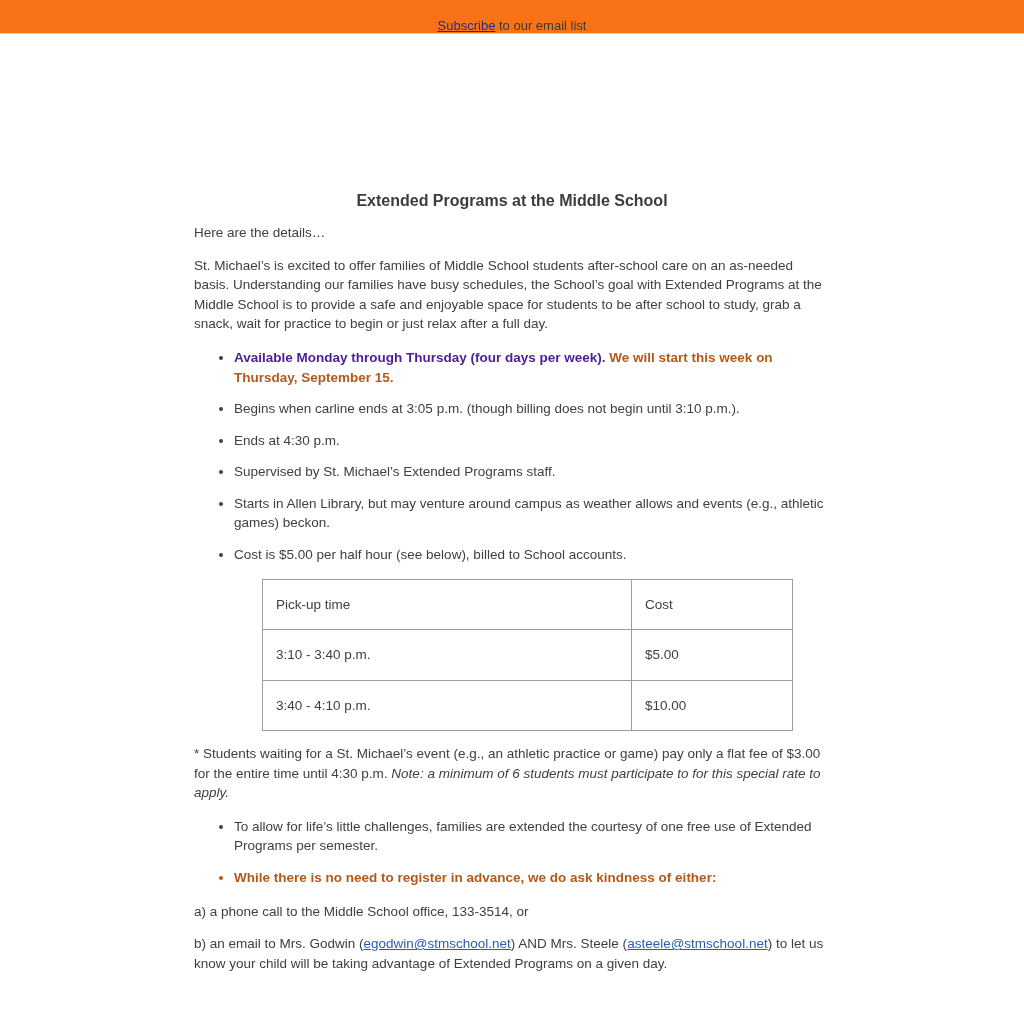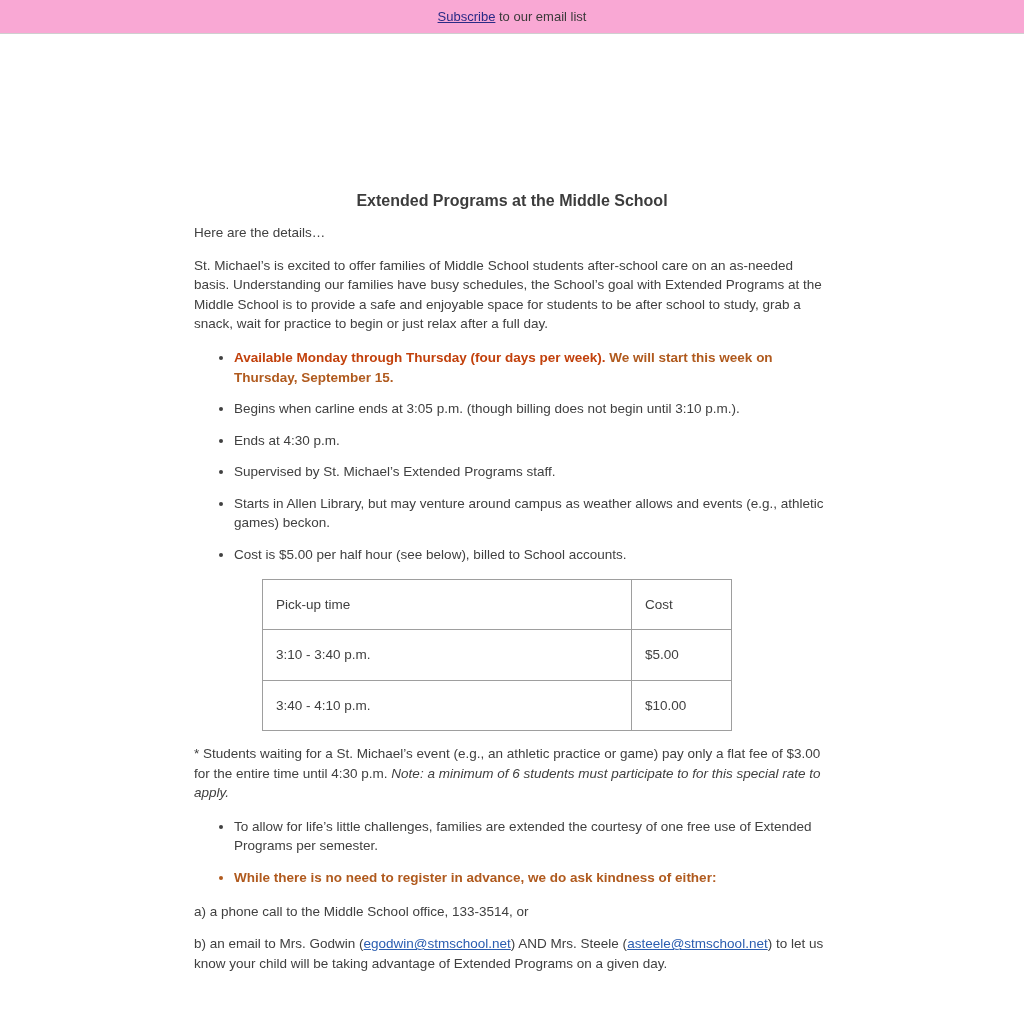--- a/index.html
+++ b/index.html
@@ -8,24 +8,24 @@
     width: 1024px;
     height: 1024px;
     overflow: hidden;
     background: #ffffff;
     font-family: "Liberation Sans", sans-serif;
     color: #404040;
   }
   .banner {
     width: 100%;
     height: 34px;
-    background: #f9a8d4;
+    background: #f97316;
     border-bottom: 1px solid #cfcfcf;
     display: flex;
-    align-items: center;
+    align-items: flex-end;
     justify-content: center;
     font-size: 13px;
     color: #3a3a3a;
   }
   .banner a.subscribe-link {
     color: #2a2a86;
     text-decoration: underline;
     cursor: pointer;
   }
   .content {
@@ -43,27 +43,27 @@
     font-weight: bold;
   }
   .content p { margin: 13px 0; }
   .greeting { margin-top: 17px; }
   ul.bullet-list {
     margin: 14px 0 14px 0;
     padding-left: 40px;
   }
   ul.bullet-list li { margin-bottom: 12px; }
   ul.bullet-list li:last-child { margin-bottom: 0; }
-  .bold-dark { font-weight: bold; color: #c2410c; }
+  .bold-dark { font-weight: bold; color: #4c1d95; }
   .highlight { font-weight: bold; color: #b05a1e; }
   table.pricing {
     border-collapse: collapse;
     table-layout: fixed;
     margin: 14px 0 0 68px;
-    width: 470px;
+    width: 531px;
   }
   table.pricing th, table.pricing td {
     border: 1px solid #9e9e9e;
     font-weight: normal;
     text-align: left;
     vertical-align: middle;
     padding: 15px 13px;
     font-size: 13.5px;
     color: #404040;
   }

